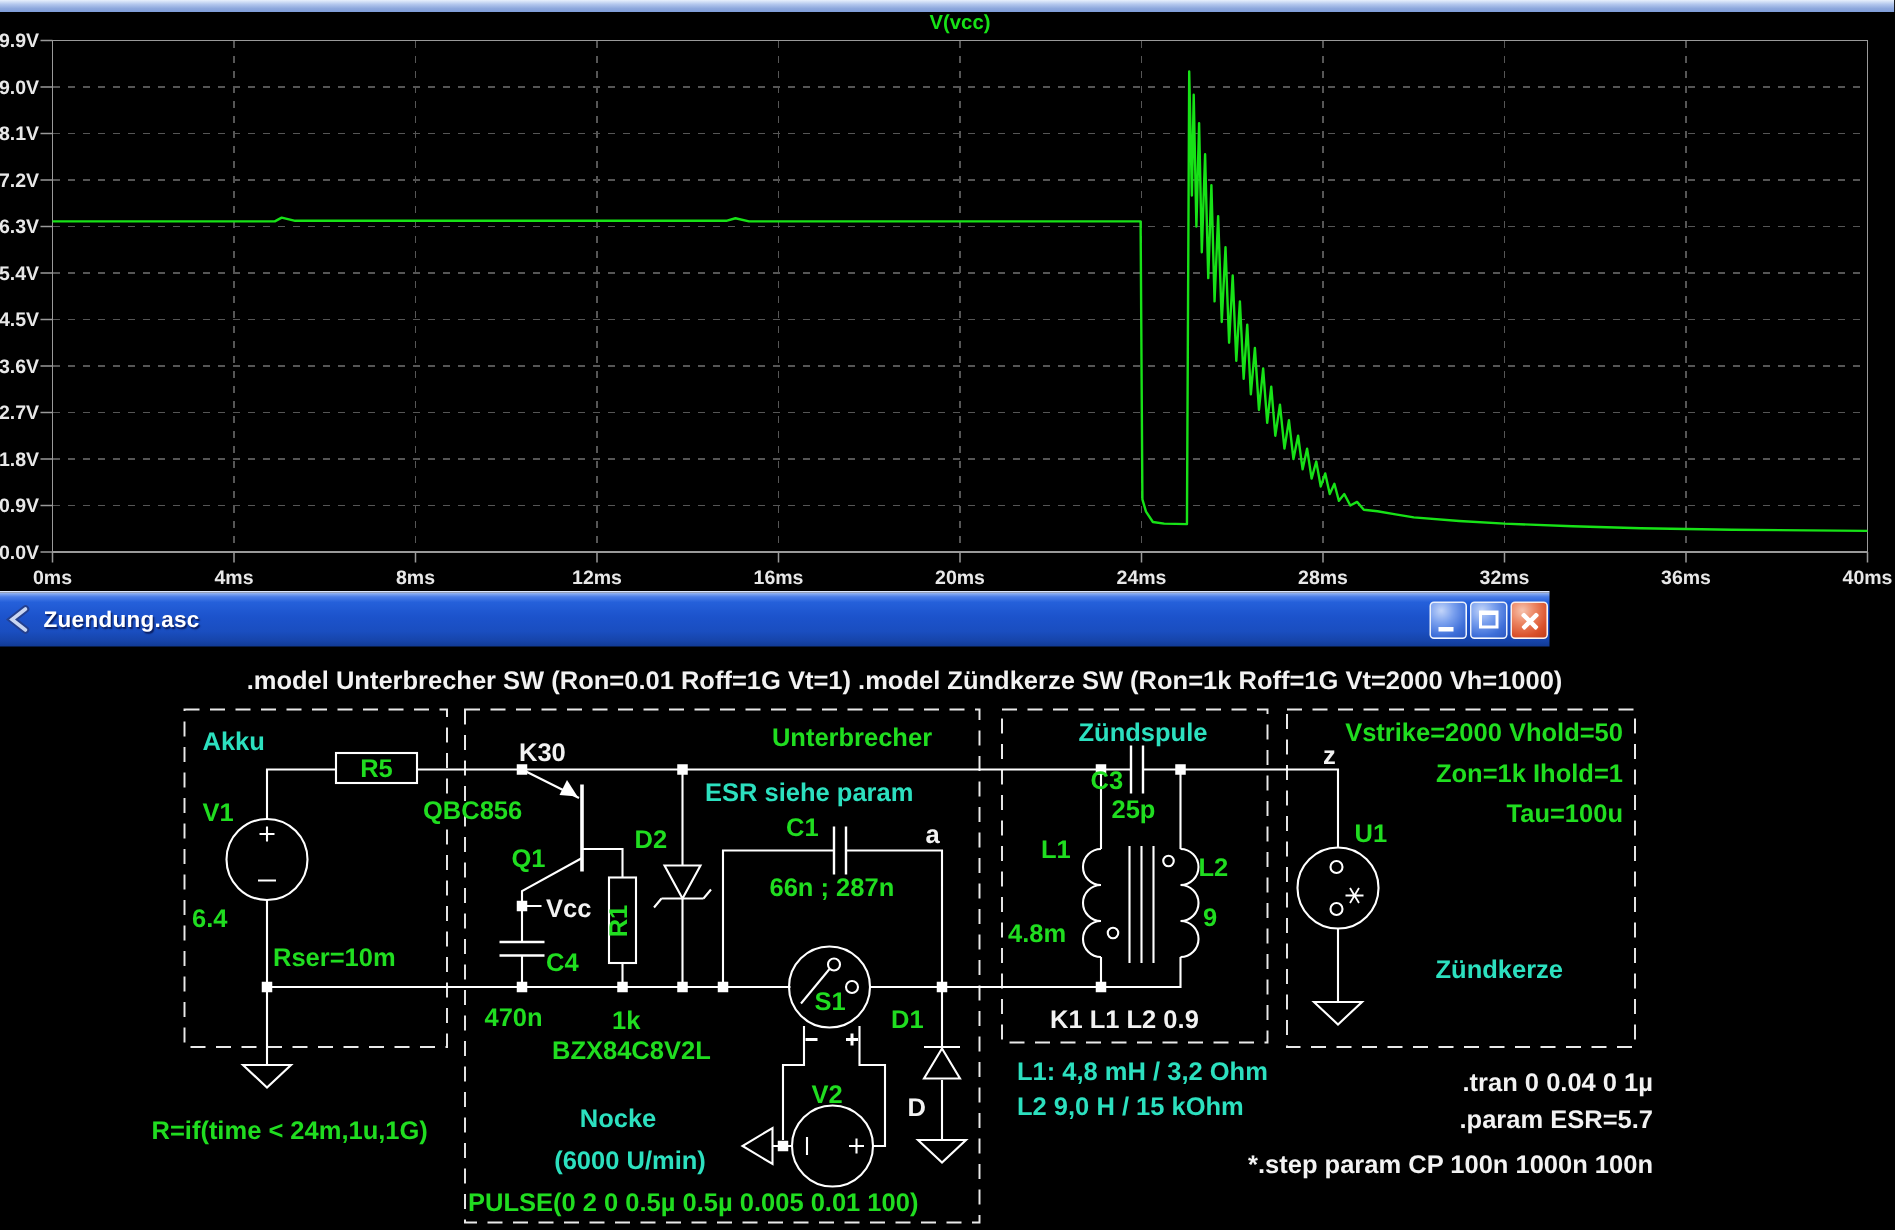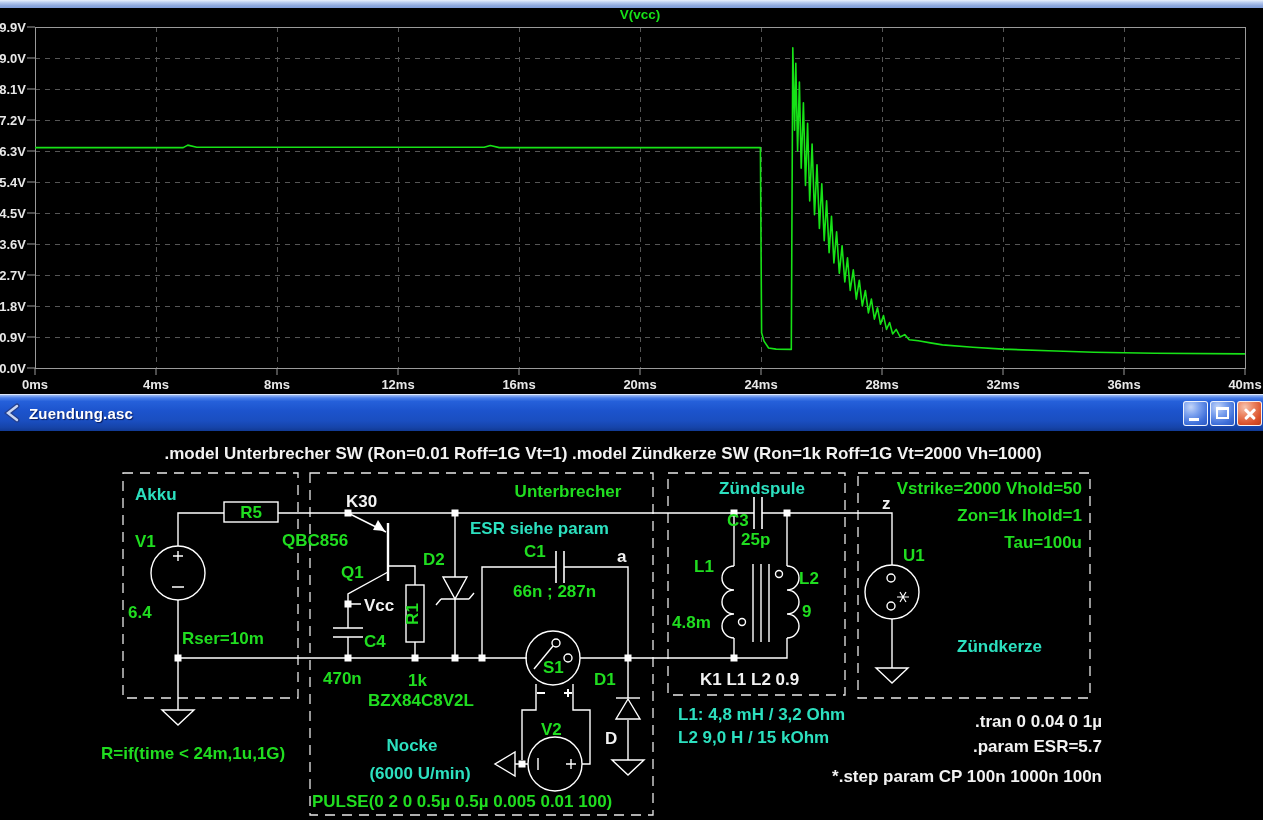--- a/index.html
+++ b/index.html
@@ -4,21 +4,21 @@
 <style>
   html,body{margin:0;padding:0;background:#000;}
   .screen{position:relative;width:1263px;height:820px;background:#000;overflow:hidden;
           font-family:"Liberation Sans",sans-serif;}
   
   .top-strip{position:absolute;top:0;left:0;width:1263px;height:8px;
      background:linear-gradient(180deg,#e8f0fc 0%,#b4c8ee 35%,#93add f 70%,#7e9cd8 100%);
      background:linear-gradient(180deg,#e8f0fc 0%,#b4c8ee 35%,#8fa9dd 70%,#7e9cd8 100%);}
   #plot-svg{position:absolute;top:0;left:0;}
   
-  .titlebar{position:absolute;top:394px;left:0;width:1263px;height:37px;box-sizing:border-box;
+  .titlebar{position:absolute;top:394px;left:0;width:1033px;height:37px;box-sizing:border-box;
      border-top:1px solid #dbe6fb;
      background:linear-gradient(180deg,#9dbbf3 0%,#4a7ee8 8%,#2560da 18%,#1c53cc 45%,#1a4ec0 72%,#1644a9 90%,#113a94 100%);
      display:flex;align-items:center;}
   .app-icon{margin-left:3px;width:20px;height:22px;display:flex;align-items:center;justify-content:center;}
   .title-text{color:#ffffff;font-size:15px;font-weight:bold;margin-left:6px;
      text-shadow:1px 1px 1px rgba(0,0,40,.65);letter-spacing:.2px;}
   .win-buttons{position:absolute;right:1px;top:6px;display:flex;gap:2px;}
   .btn{width:25px;height:25px;border-radius:3px;border:1px solid rgba(255,255,255,.9);
        box-sizing:border-box;position:relative;}
   .btn-min,.btn-max{background:radial-gradient(circle at 30% 22%,#c3d5f9 0%,#7aa0ee 35%,#3e6fd9 72%,#2d59c2 100%);}

